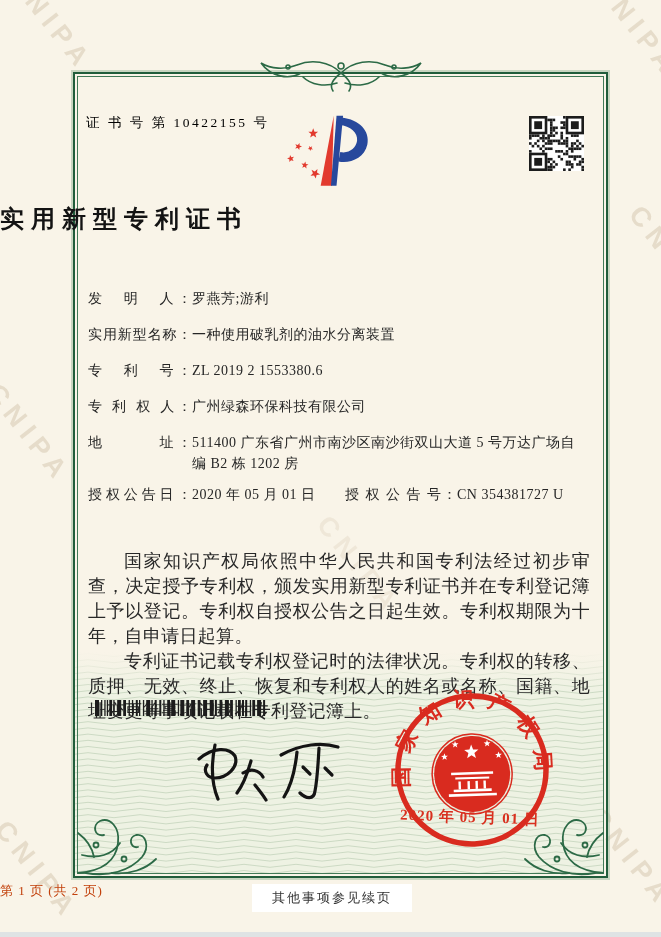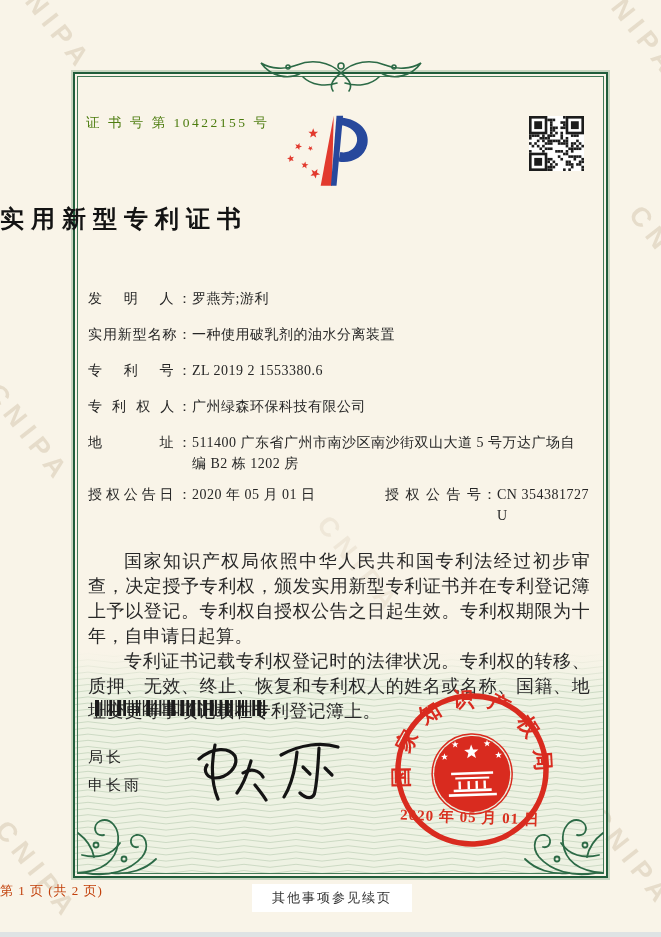--- a/index.html
+++ b/index.html
@@ -15,34 +15,34 @@
     transform:rotate(52deg);white-space:nowrap;user-select:none;
   }
   .wm.faint{color:rgba(186,166,134,0.16);}
   .frame{
     position:absolute;left:73px;top:72px;width:531px;height:802px;z-index:2;
     border:2px solid #215d3b;box-shadow:0 0 0 2px rgba(140,175,145,0.45);
   }
   .frame-inner{position:absolute;inset:2px;border:1px solid #417a57;pointer-events:none;}
   .waves{position:absolute;left:75px;top:652px;width:529px;height:221px;z-index:1;}
   .content{position:absolute;inset:0;z-index:3;}
-  .cert-no{position:absolute;left:86px;top:114px;font-size:13.5px;letter-spacing:2.5px;color:#4d7c0f;}
+  .cert-no{position:absolute;left:86px;top:114px;font-size:13.5px;letter-spacing:2.5px;color:#000000;}
   .logo{position:absolute;left:280px;top:111px;width:100px;height:84px;}
   .qr{position:absolute;left:529px;top:116px;width:55px;height:55px;}
   .title{
     position:absolute;left:0;top:203px;width:100%;text-align:left;
     font-size:24px;font-weight:700;letter-spacing:7px;color:#131313;
   }
   .fields{position:absolute;left:88px;top:288px;width:502px;font-size:14px;line-height:21px;}
   .frow{margin-bottom:15px;display:flex;align-items:flex-start;position:relative;}
   .frow.addr{margin-bottom:10px;}
   .flabel{flex:0 0 104px;text-align:justify;text-align-last:justify;letter-spacing:0.5px;color:#262626;}
   .fvalue{flex:1;max-width:392px;letter-spacing:0.5px;color:#262626;}
   .grant-group{position:absolute;left:257px;top:0;display:flex;}
-  .grant-group .flabel{flex:0 0 112px;margin-left:40px;}
+  .grant-group .flabel{flex:0 0 112px;}
   .paras{
     position:absolute;left:88px;top:549px;width:502px;font-size:18px;line-height:25px;
     text-align:justify;color:#282828;letter-spacing:0.3px;
   }
   .paras p{margin:0;text-indent:2em;}
   .barcode{position:absolute;left:95px;top:700px;width:172px;height:16px;}
   .signer{position:absolute;left:88px;top:748px;font-size:15px;letter-spacing:3px;color:#222;}
   .signer div{margin-bottom:9px;}
   .signature{position:absolute;left:185px;top:733px;width:175px;height:78px;}
   .seal{position:absolute;left:387px;top:685px;width:170px;height:170px;transform:rotate(-2deg);}
@@ -354,24 +354,20 @@
           <rect x="143.0" y="0" width="2.8" height="16"></rect>
           <rect x="147.0" y="0" width="2" height="16"></rect>
           <rect x="150.2" y="0" width="2" height="16"></rect>
           <rect x="154.8" y="0" width="1.3" height="16"></rect>
           <rect x="157.3" y="0" width="2.8" height="16"></rect>
           <rect x="162.1" y="0" width="4" height="16"></rect>
           <rect x="168.1" y="0" width="2" height="16"></rect>
         </g>
     </svg>
 
-    <div class="signer">
-      <div>局长</div>
-      <div>申长雨</div>
-    </div>
 
     <svg class="signature" viewBox="0 0 175 78">
       <g fill="none" stroke="#141414" stroke-width="3.2" stroke-linecap="round">
         <path d="M30,12 C26,32 27,52 33,66"></path>
         <path d="M14,26 C28,14 44,14 50,23 C54,34 42,45 30,45 C22,45 18,38 22,32"></path>
         <path d="M66,28 C62,42 58,52 52,60"></path>
         <path d="M58,40 C66,35 74,37 78,44"></path>
         <path d="M70,52 C74,57 78,62 81,67"></path>
         <path d="M96,22 C116,11 137,9 153,14"></path>
         <path d="M112,19 C110,38 106,53 99,64"></path>

